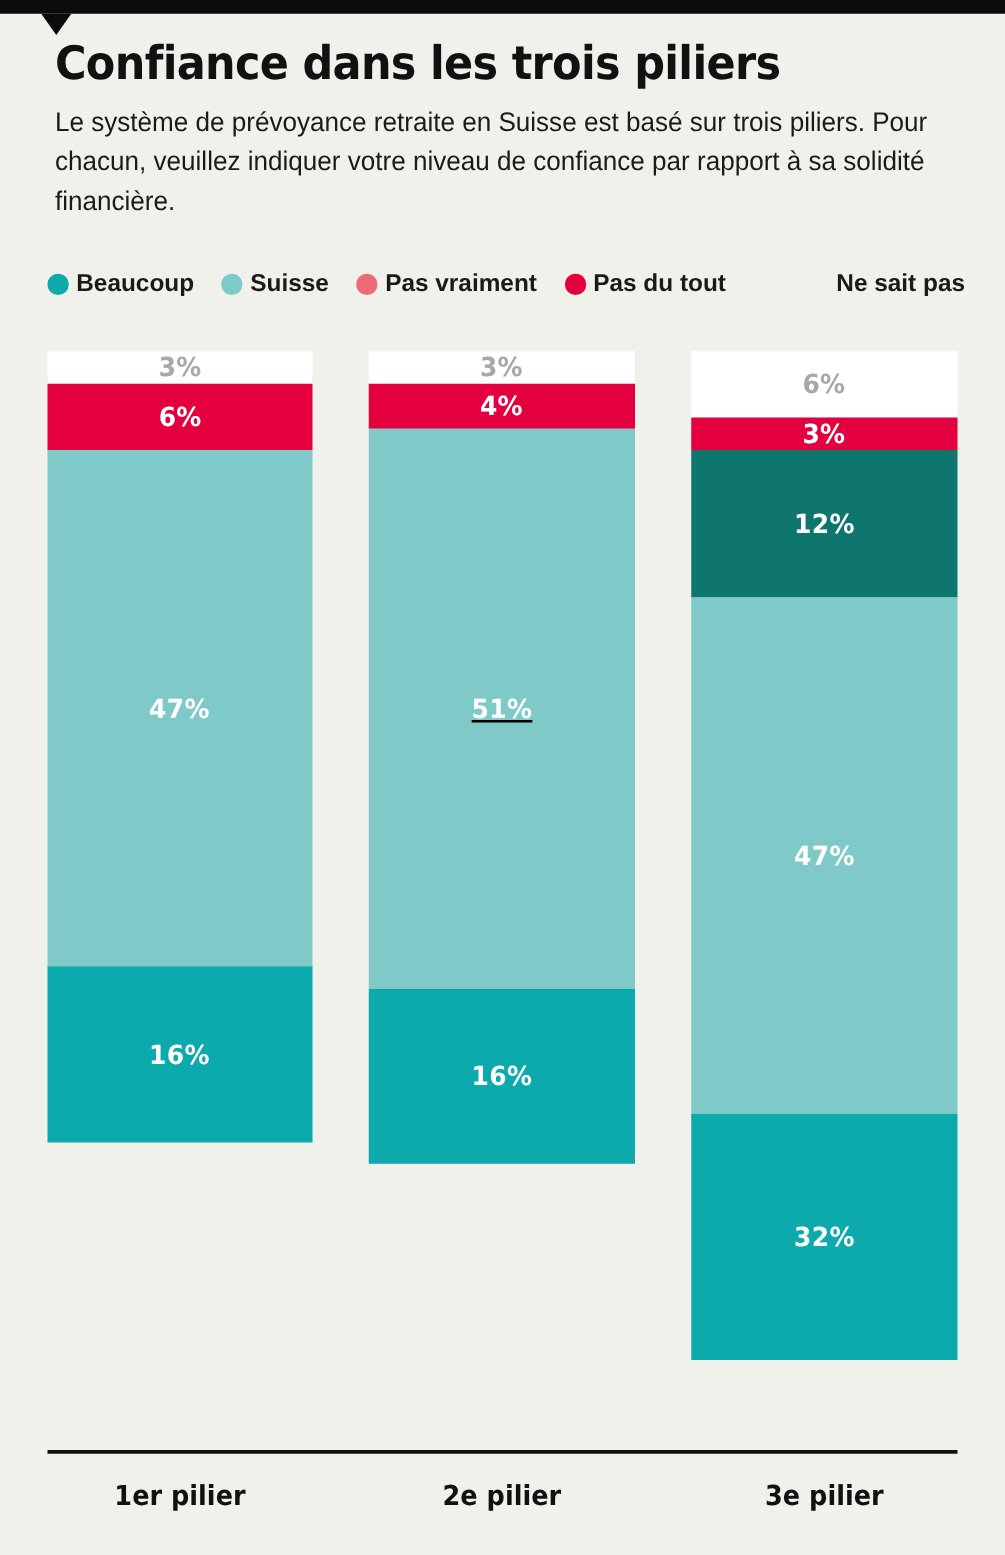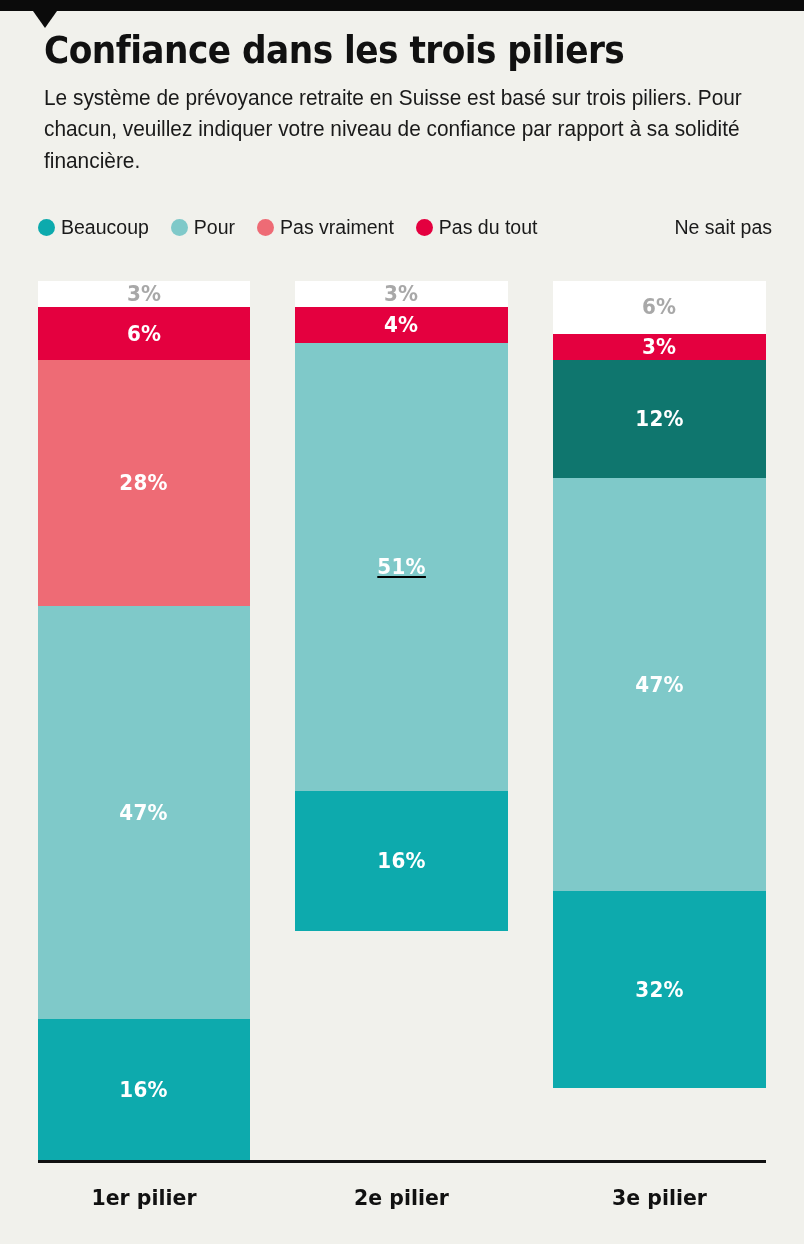--- a/index.html
+++ b/index.html
@@ -35,21 +35,21 @@
     margin:10px 0 0 0;
     font-size:21.5px;
     line-height:1.47;
     color:#1A1A1A;
     font-family:"Liberation Sans", sans-serif;
     transform:scaleX(0.97);
     transform-origin:left top;
   }
   #legend{
     position:absolute;left:38px;top:216px;width:734px;
-    display:flex;align-items:flex-end;
+    display:flex;align-items:flex-end;font-weight:bold;
   }
   .legend-item{display:flex;align-items:center;margin-right:22px;}
   .legend-dot{
     width:17px;height:17px;border-radius:50%;margin-right:6px;flex:0 0 auto;
   }
   .legend-label{font-size:19.5px;color:#1A1A1A;white-space:nowrap;}
   .legend-item.nodot{margin-right:0;margin-left:auto;}
 
   #plot{
     position:absolute;left:0;top:281px;width:804px;height:879px;
@@ -99,21 +99,21 @@
   <p id="subtitle">Le système de prévoyance retraite en Suisse est basé sur trois piliers. Pour chacun, veuillez indiquer votre niveau de confiance par rapport à sa solidité financière.</p>
 </div>
 
 <div id="legend">
     <div class="legend-item">
       <span class="legend-dot" style="background: rgb(13, 170, 173);"></span>
       <span class="legend-label">Beaucoup</span>
     </div>
     <div class="legend-item">
       <span class="legend-dot" style="background: rgb(127, 201, 201);"></span>
-      <span class="legend-label">Pour</span>
+      <span class="legend-label">Suisse</span>
     </div>
     <div class="legend-item">
       <span class="legend-dot" style="background: rgb(238, 107, 117);"></span>
       <span class="legend-label">Pas vraiment</span>
     </div>
     <div class="legend-item">
       <span class="legend-dot" style="background: rgb(228, 0, 63);"></span>
       <span class="legend-label">Pas du tout</span>
     </div>
     <div class="legend-item nodot">
@@ -121,23 +121,20 @@
     </div>
   </div>
 
 <div id="plot">
     <div class="bar" style="left: 38px; width: 212px;">
       <div class="seg nsp" style="height: 26.37px; background: rgb(255, 255, 255);">
         <span class="seg-label">3%</span>
       </div>
       <div class="seg" style="height: 52.74px; background: rgb(228, 0, 63);">
         <span class="seg-label">6%</span>
-      </div>
-      <div class="seg" style="height: 246.12px; background: rgb(238, 107, 117);">
-        <span class="seg-label">28%</span>
       </div>
       <div class="seg" style="height: 413.13px; background: rgb(127, 201, 201);">
         <span class="seg-label">47%</span>
       </div>
       <div class="seg" style="height: 140.64px; background: rgb(13, 170, 173);">
         <span class="seg-label">16%</span>
       </div>
     </div>
     <div class="bar" style="left: 295px; width: 213px;">
       <div class="seg nsp" style="height: 26.37px; background: rgb(255, 255, 255);">

